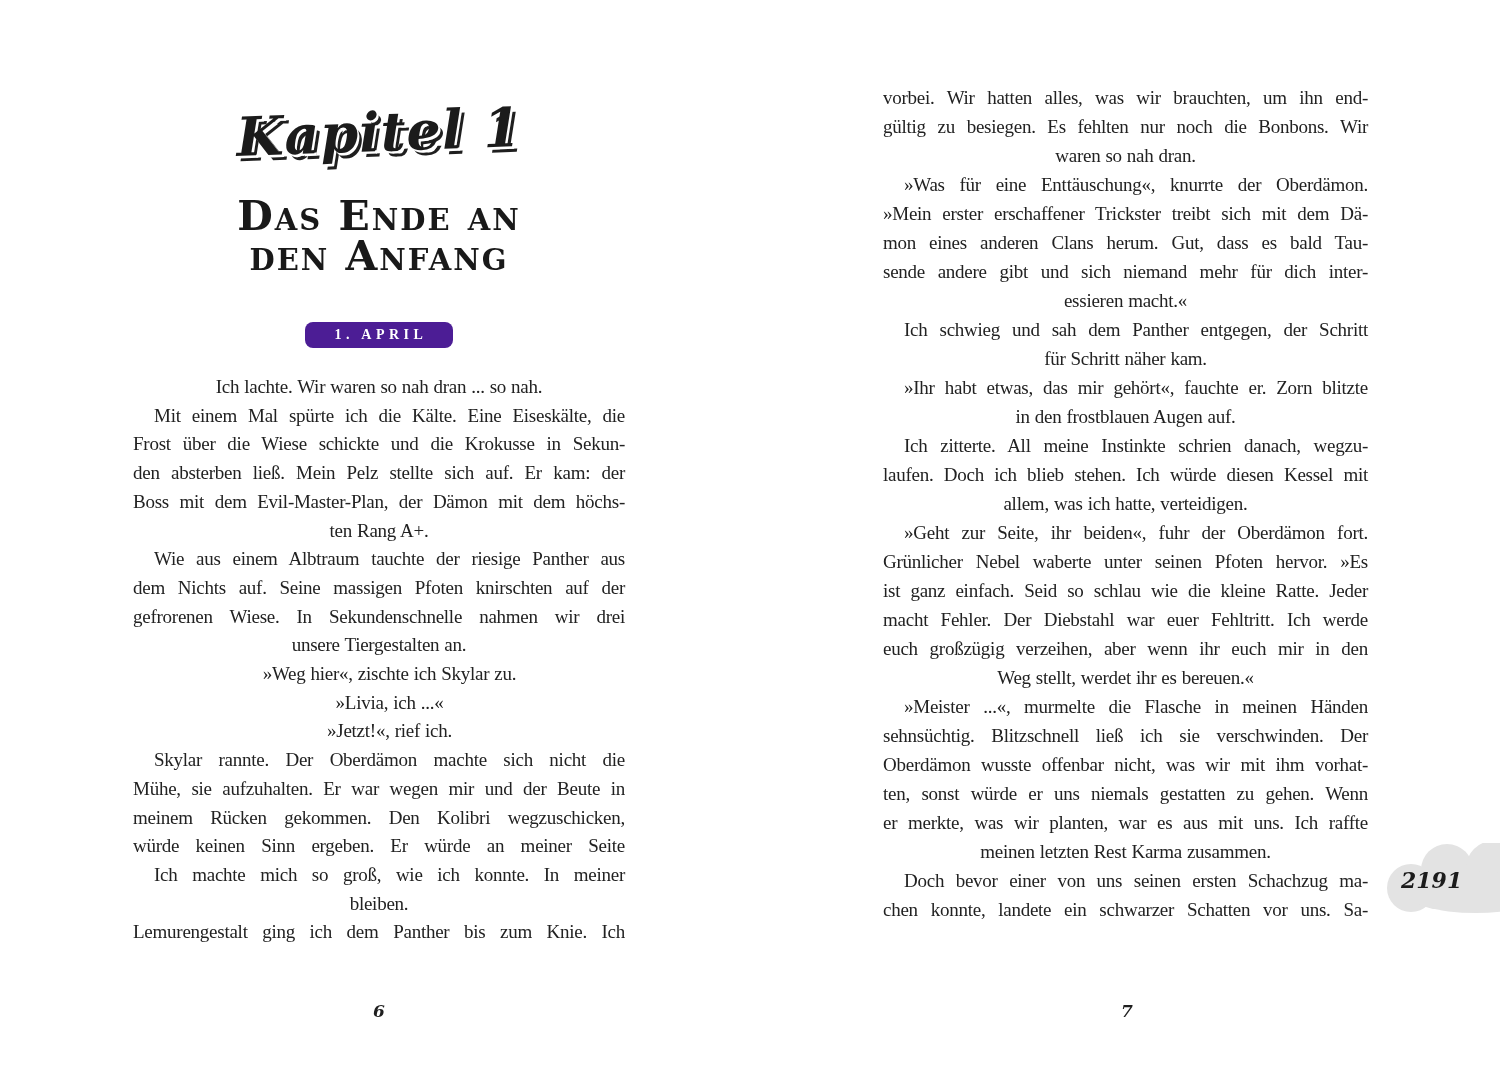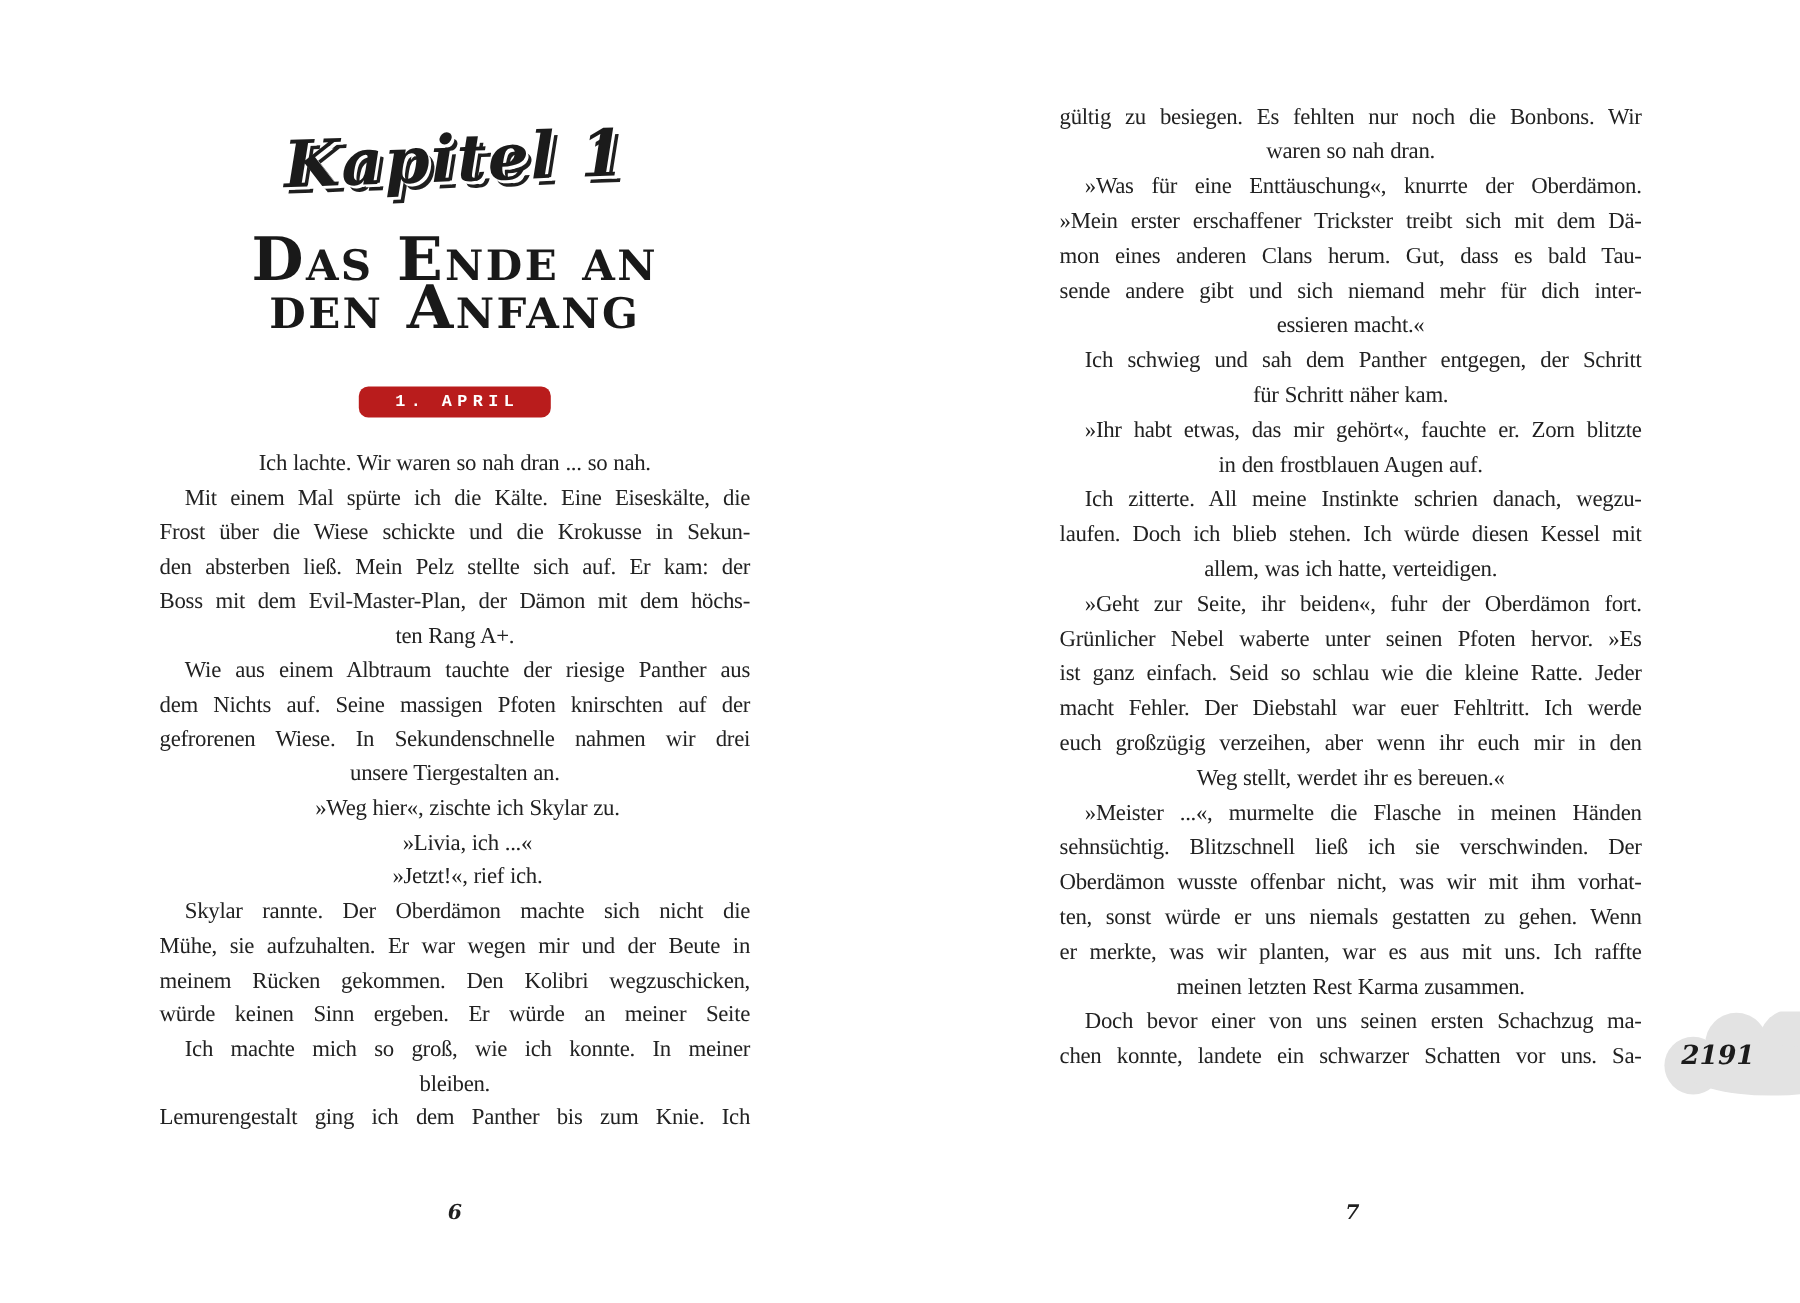--- a/index.html
+++ b/index.html
@@ -24,29 +24,29 @@
     color: #1b1b1b;
     text-shadow: 2px 2.5px 0 #ffffff, 4.5px 5.5px 0 #1f1f1f;
     transform: rotate(-2deg);
   }
   .chapter-title {
     left: 133px; top: 196px; width: 492px;
     text-align: center;
     font-family: "DejaVu Serif", serif;
     font-weight: bold;
     font-variant: small-caps;
-    font-size: 50px; line-height: 40px;
+    font-size: 41px; line-height: 40px;
     letter-spacing: 2px;
     color: #191919;
   }
   .badge-wrap { left: 133px; top: 322px; width: 492px; text-align: center; }
   .date-badge {
     display: inline-block;
-    background: #b91c1c; color: #ffffff;
-    font-family: Liberation Mono, monospace;
+    background: #4c1d95; color: #ffffff;
+    font-family: Liberation Serif, serif;
     font-weight: bold;
     font-size: 14px; line-height: 26px;
     letter-spacing: 4.5px;
     padding: 0 26px 0 30px; 
     border-radius: 8px;
   }
 
   
   .body-text {
     font-size: 19px;
@@ -122,20 +122,21 @@
         <div class="line indent just">Ich machte mich so groß, wie ich konnte. In meiner</div>
         <div class="line">bleiben.</div>
         <div class="line just">Lemurengestalt ging ich dem Panther bis zum Knie. Ich</div>
       </div>
 
     <div class="abs page-number pn-left">6</div>
   </section>
 
   <section>
     <div class="abs body-text right-col">
+        <div class="line just">vorbei. Wir hatten alles, was wir brauchten, um ihn end-</div>
         <div class="line just">gültig zu besiegen. Es fehlten nur noch die Bonbons. Wir</div>
         <div class="line">waren so nah dran.</div>
         <div class="line indent just">»Was für eine Enttäuschung«, knurrte der Oberdämon.</div>
         <div class="line just">»Mein erster erschaffener Trickster treibt sich mit dem Dä-</div>
         <div class="line just">mon eines anderen Clans herum. Gut, dass es bald Tau-</div>
         <div class="line just">sende andere gibt und sich niemand mehr für dich inter-</div>
         <div class="line">essieren macht.«</div>
         <div class="line indent just">Ich schwieg und sah dem Panther entgegen, der Schritt</div>
         <div class="line">für Schritt näher kam.</div>
         <div class="line indent just">»Ihr habt etwas, das mir gehört«, fauchte er. Zorn blitzte</div>

